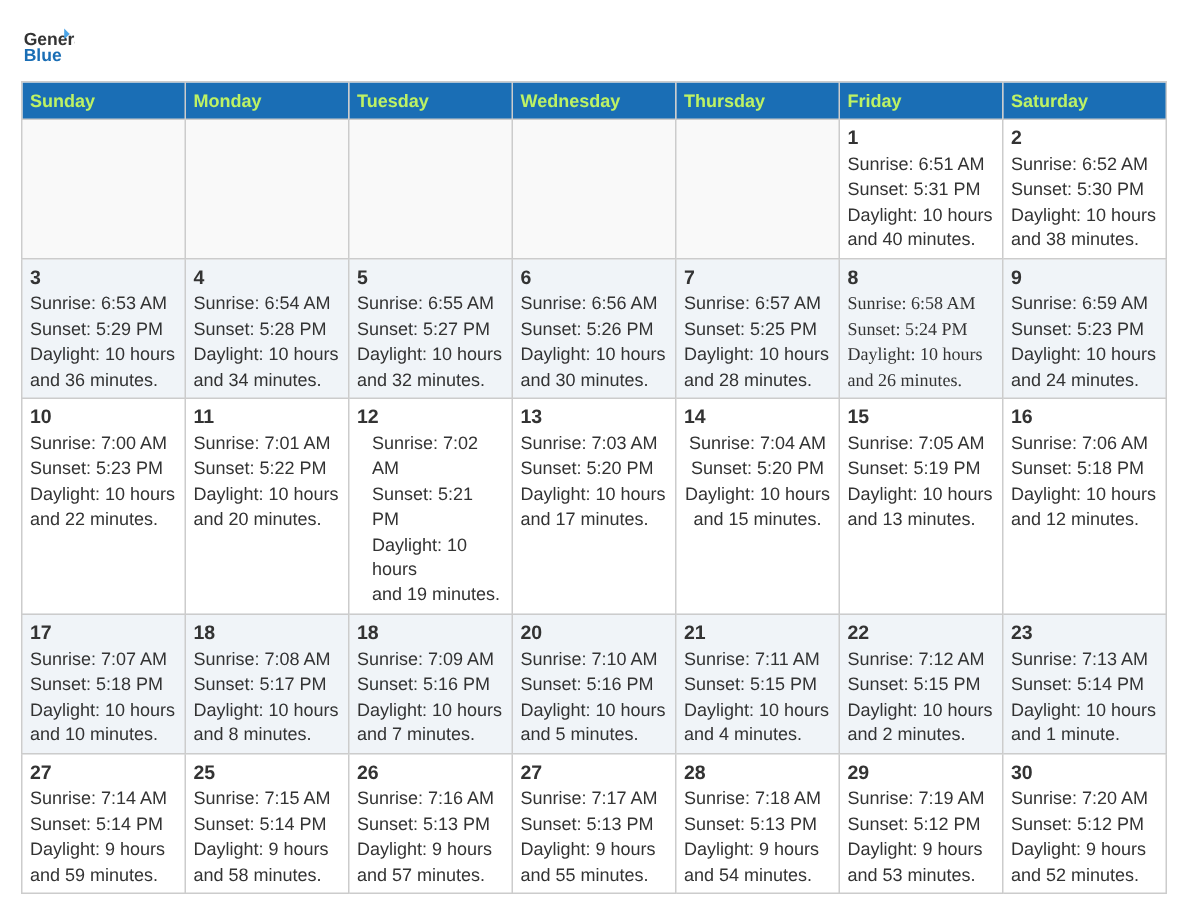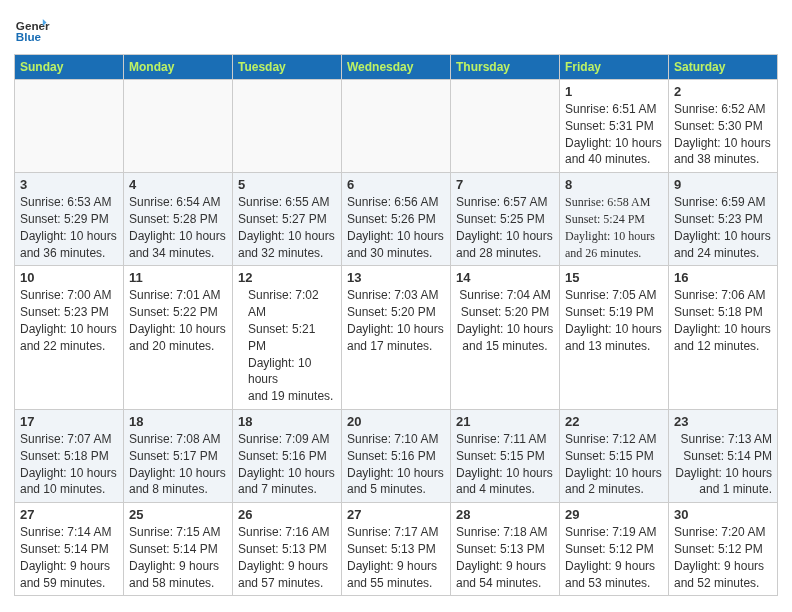--- a/index.html
+++ b/index.html
@@ -275,21 +275,21 @@
           </td>
           <td>
             <span class="day-num">22</span>
             <div class="day-info" style="white-space: pre-line;">Sunrise: 7:12 AM
 Sunset: 5:15 PM
 Daylight: 10 hours
 and 2 minutes.</div>
           </td>
           <td>
             <span class="day-num">23</span>
-            <div class="day-info" style="white-space: pre-line; text-align: right;">Sunrise: 7:13 AM
+            <div class="day-info" style="white-space: pre-line;">Sunrise: 7:13 AM
 Sunset: 5:14 PM
 Daylight: 10 hours
 and 1 minute.</div>
           </td>
         </tr>
         <tr>
           <td>
             <span class="day-num">27</span>
             <div class="day-info" style="white-space: pre-line;">Sunrise: 7:14 AM
 Sunset: 5:14 PM

